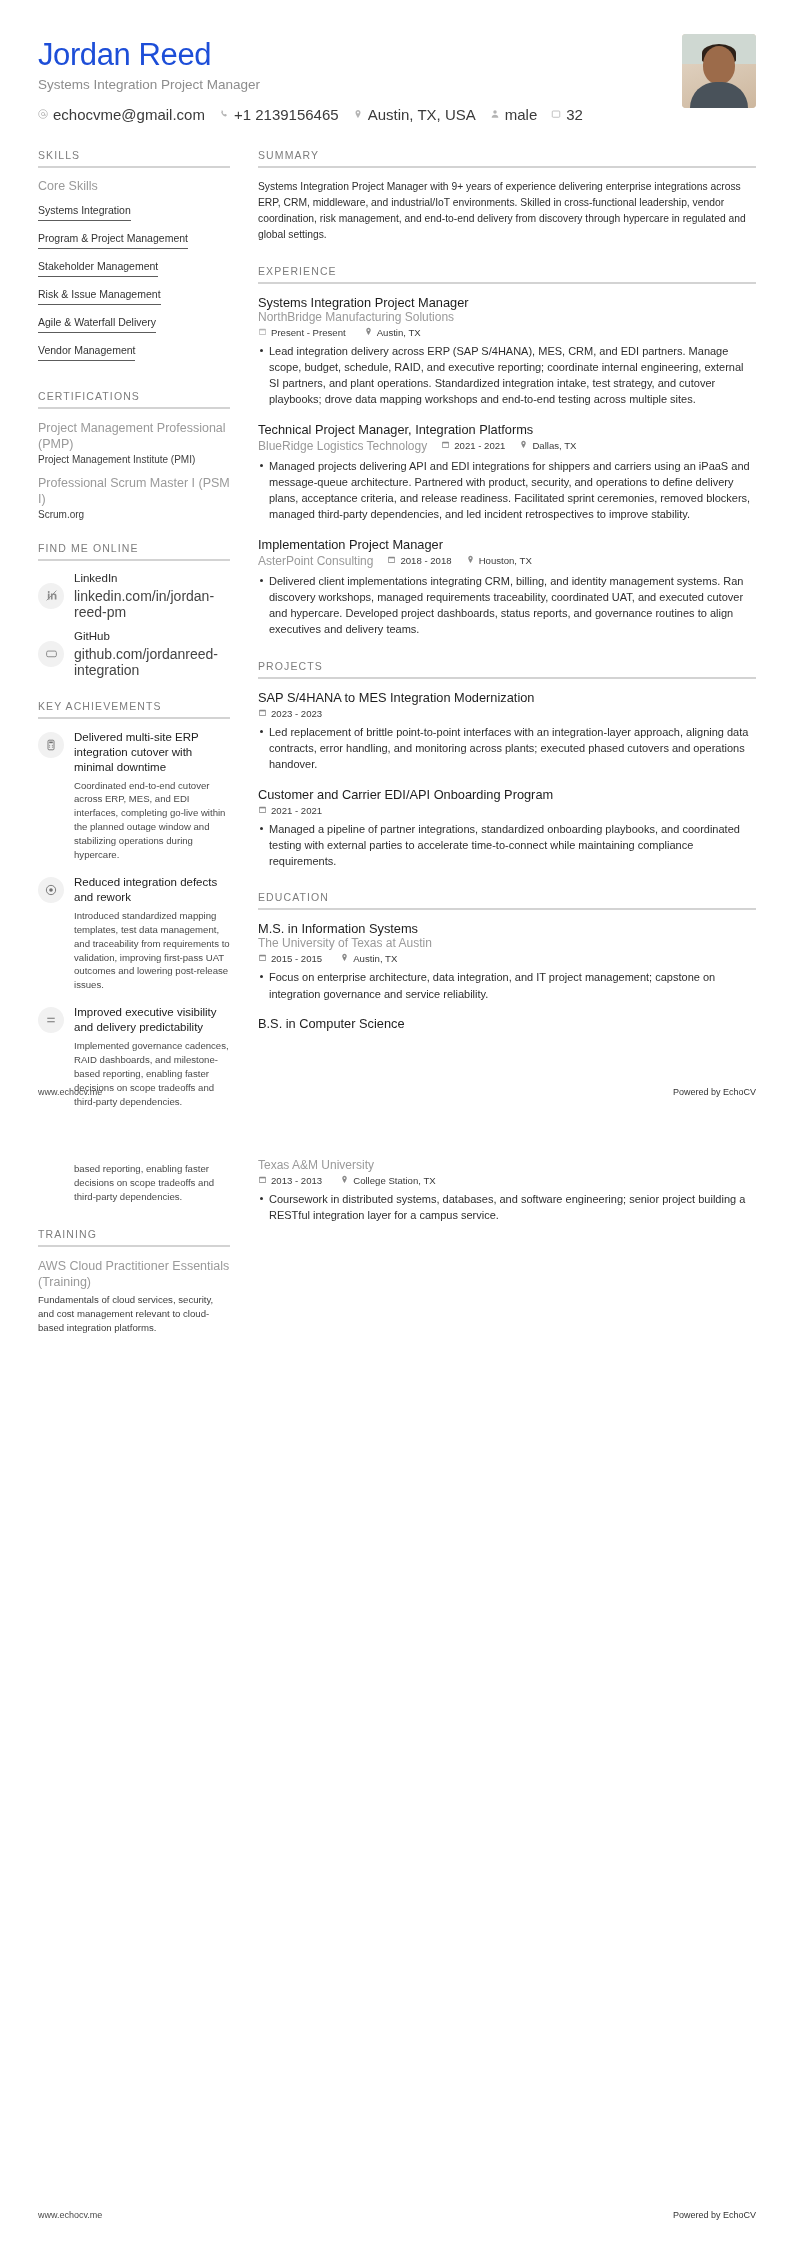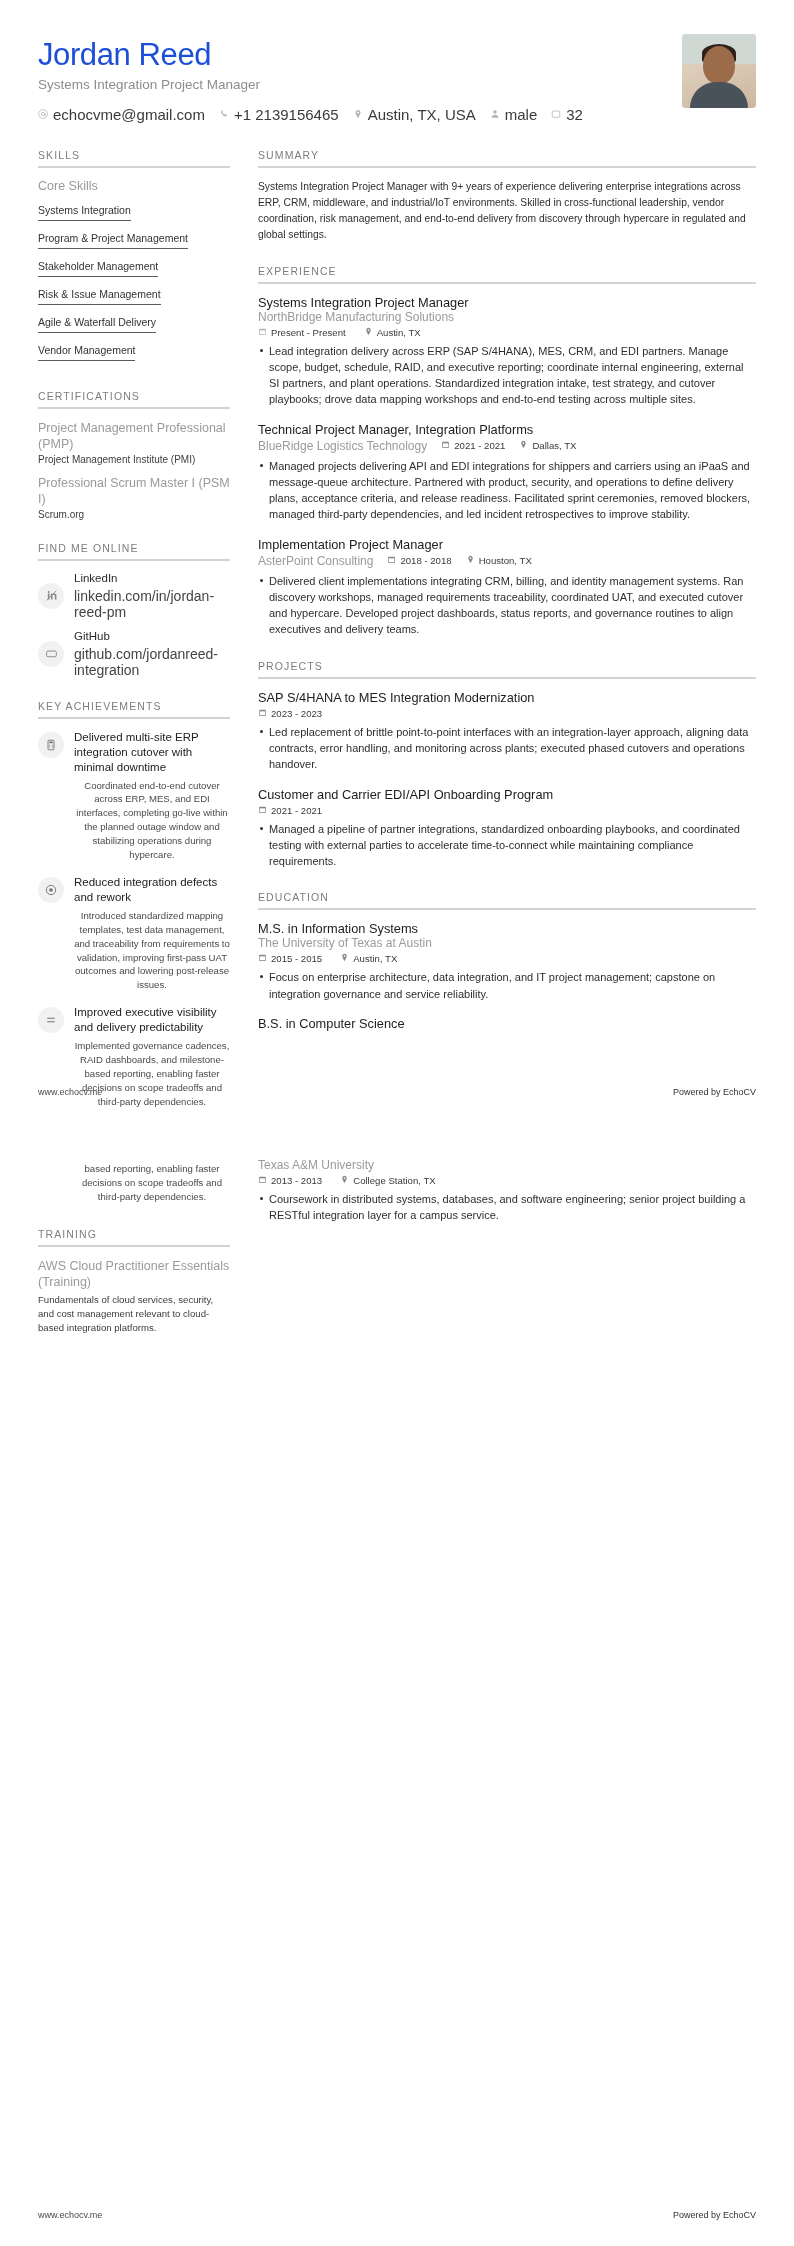--- a/index.html
+++ b/index.html
@@ -127,21 +127,21 @@
 
   
   .ach { display: flex; gap: 10px; margin-bottom: 13px; }
   .ach-badge {
     width: 26px; height: 26px; border-radius: 50%;
     background: #f1f1f1; flex: none;
     display: flex; align-items: center; justify-content: center;
     margin-top: 2px;
   }
   .ach-title { font-size: 11.5px; color: #222222; line-height: 1.3; }
-  .ach-desc { font-size: 9.6px; color: #4a4a4a; line-height: 1.45; margin-top: 4px; text-align: center; }
+  .ach-desc { font-size: 9.6px; color: #4a4a4a; line-height: 1.45; margin-top: 4px; }
 
   
   .train { margin-bottom: 12px; }
   .train-name { font-size: 12.5px; color: #9a9a9a; line-height: 1.28; }
   .train-desc { font-size: 9.6px; color: #3d3d3d; line-height: 1.45; margin-top: 3px; }
 
   
   .summary-text { font-size: 10.3px; line-height: 1.55; color: #2e2e2e; }
 
   .entry { margin-bottom: 14px; }

